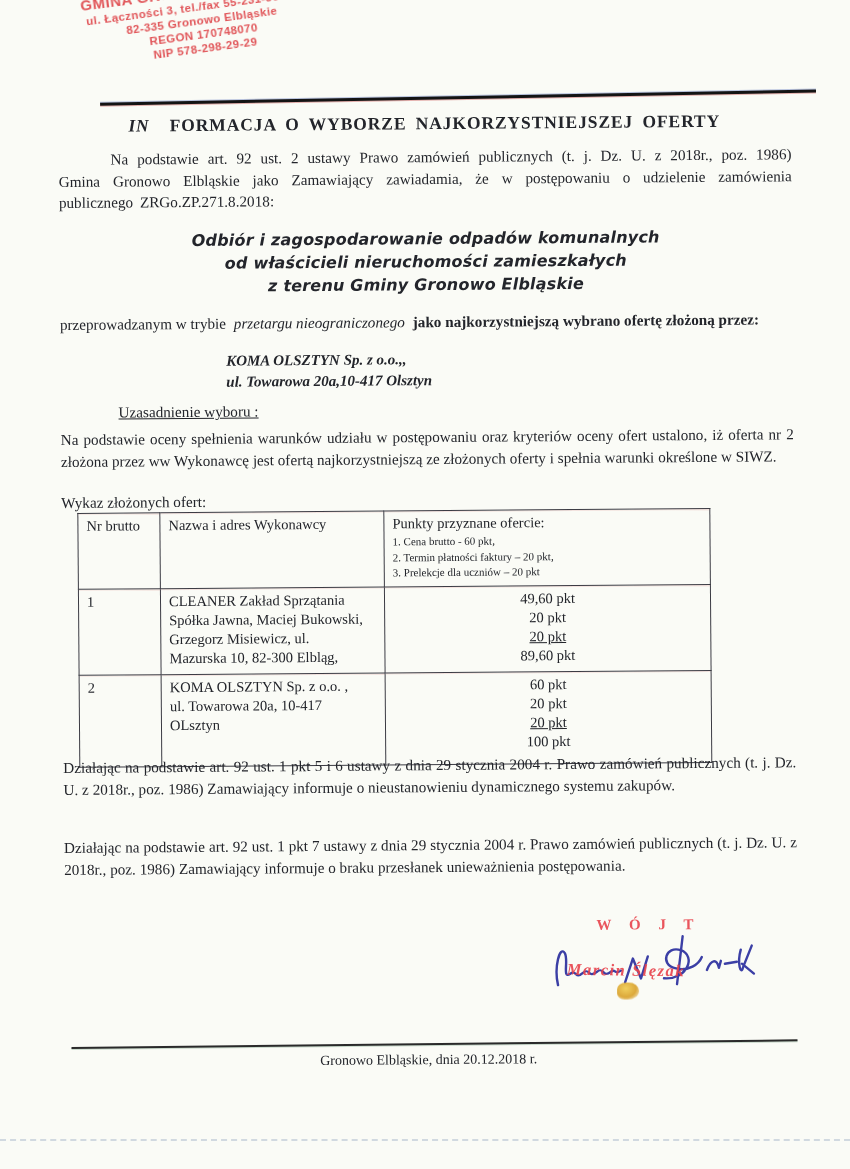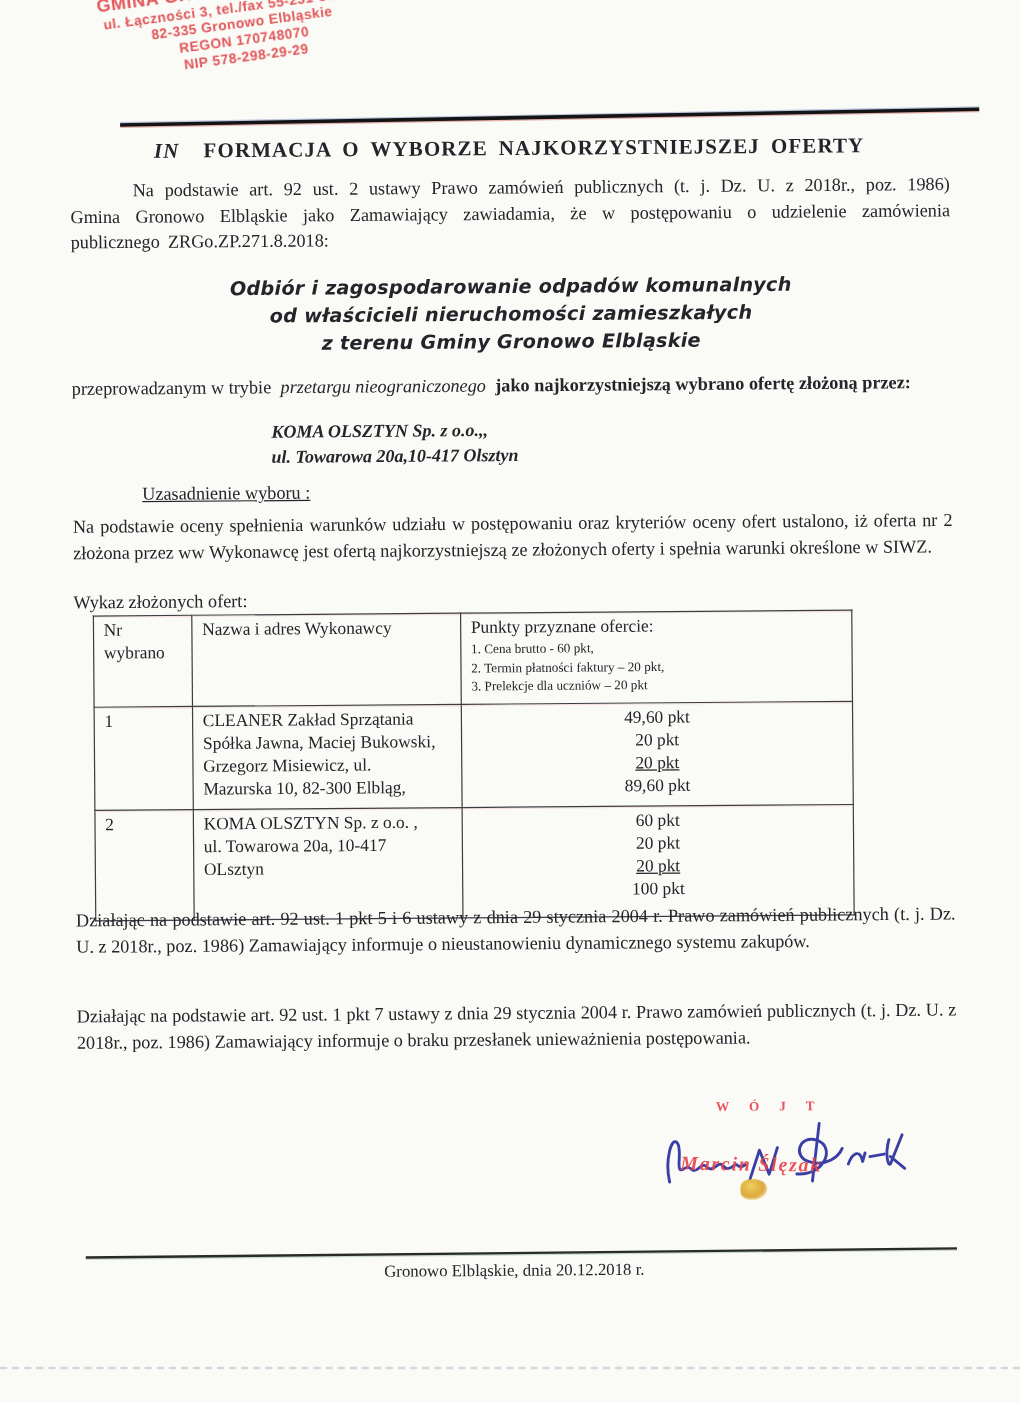--- a/index.html
+++ b/index.html
@@ -108,21 +108,21 @@
   tr.head-row td{height:68px;}
   
   #para3{top:757px;line-height:22px;}
   #para4{top:837px;line-height:22px;}
   
   .signature{position:absolute;left:548px;top:921px;width:215px;height:95px;}
   .wojt{
     position:absolute;left:46px;top:0;
     color:var(--wojt-red);
     font-family:"Liberation Serif", serif;
-    font-weight:bold;font-size:11px;letter-spacing:7px;
+    font-weight:bold;font-size:15px;letter-spacing:7px;
     white-space:nowrap;opacity:.9;
   }
   .sig-scribble{position:absolute;left:0;top:10px;}
   .sig-name{
     position:absolute;left:16px;top:44px;
     color:var(--wojt-red);
     font-style:italic;font-weight:bold;font-size:16.5px;
     letter-spacing:1.5px;white-space:nowrap;
     transform:rotate(1.2deg);opacity:.9;
   }
@@ -179,21 +179,21 @@
     <div class="wykaz">Wykaz złożonych ofert:</div>
 
     <table class="offers">
       <colgroup>
           <col class="c1">
           <col class="c2">
           <col class="c3">
         </colgroup>
       <tbody>
           <tr class="head-row">
-        <td>Nr wybrano</td>
+        <td>Nr brutto</td>
         <td>Nazwa i adres Wykonawcy</td>
         <td>
           <div>Punkty przyznane ofercie:</div>
           <div class="criteria">1. Cena brutto - 60 pkt,</div>
           <div class="criteria">2. Termin płatności faktury – 20 pkt,</div>
           <div class="criteria">3. Prelekcje dla uczniów – 20 pkt</div>
         </td>
       </tr>
       <tr class="offer-row-1">
         <td>1</td>

